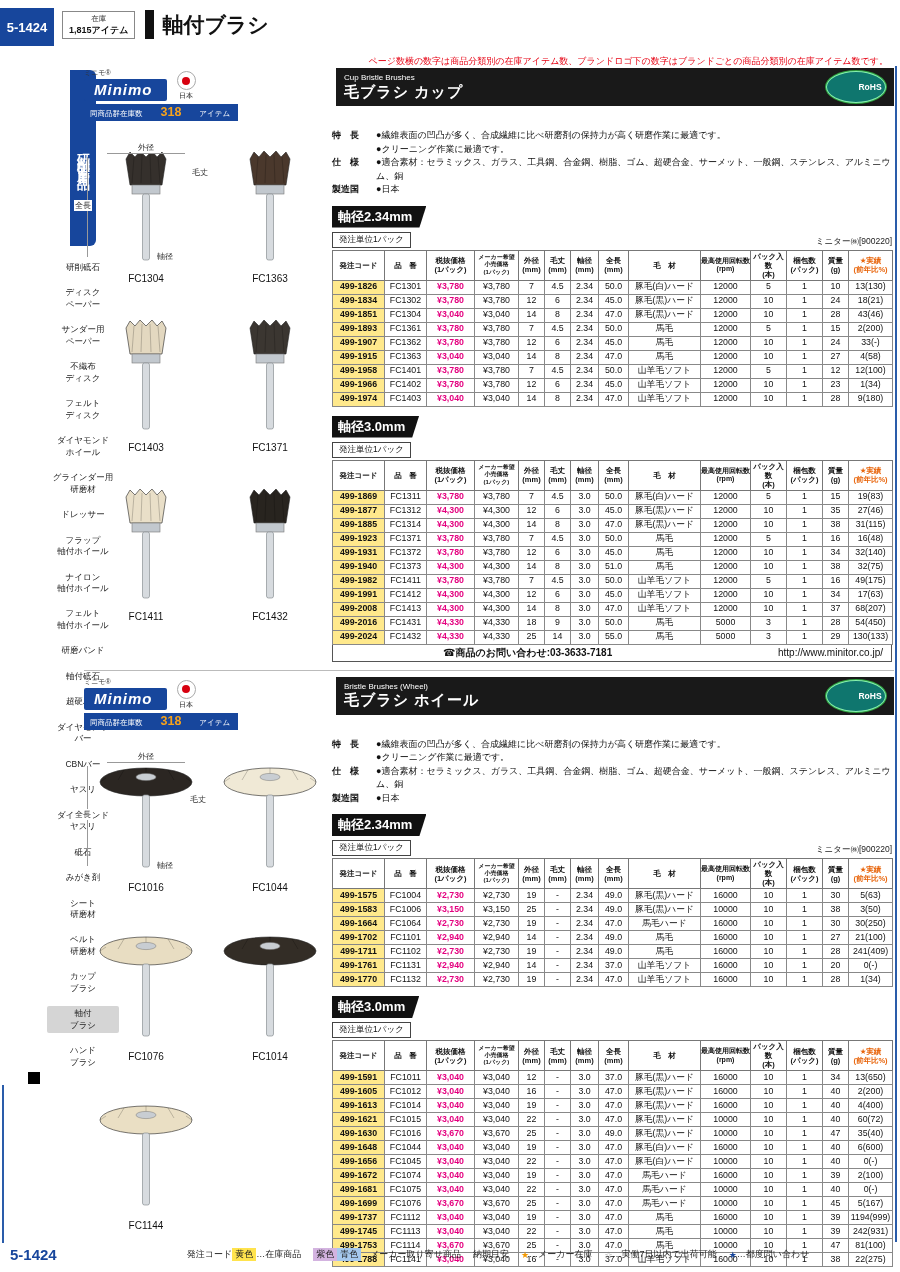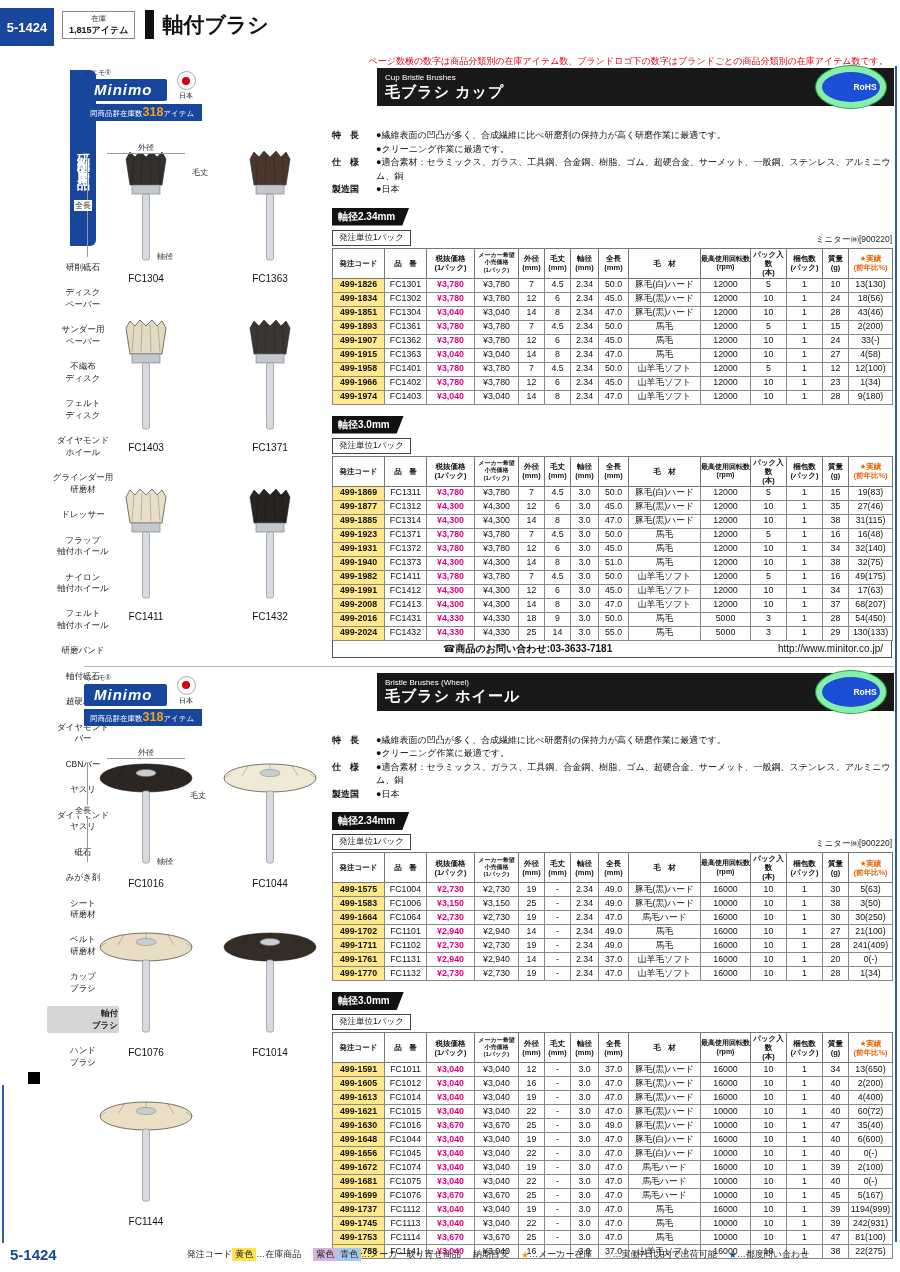--- a/index.html
+++ b/index.html
@@ -18,46 +18,46 @@
   .left-rule{position:absolute;left:2px;top:1085px;height:158px;width:2px;background:#2a5caa;}
   .print-mark{position:absolute;left:28px;top:1072px;width:12px;height:12px;background:#000;}
 
   
   .sidebar{position:absolute;left:6px;top:70px;width:72px;display:flex;flex-direction:column;align-items:center;margin-left:41px;}
   .side-group{writing-mode:vertical-rl;text-orientation:upright;background:#17469c;color:#fff;
     font-size:13px;font-weight:bold;letter-spacing:5px;padding:14px 4px;border-radius:0 6px 6px 0;
     height:148px;display:flex;align-items:center;justify-content:center;margin-bottom:14px;}
   .side-list{display:flex;flex-direction:column;align-items:stretch;width:100%;}
   .side-item{font-size:8.5px;line-height:1.35;text-align:center;white-space:pre-line;margin-bottom:10px;color:#222;padding:2px 1px;}
-  .side-item.active{background:#d5d5d5;border-radius:2px;font-weight:bold;text-align:right;}
+  .side-item.active{background:#d5d5d5;border-radius:2px;font-weight:normal;}
 
   
   .main{position:absolute;left:84px;top:68px;width:810px;}
   .prod-section{margin-bottom:8px;}
   .prod-section.second{border-top:1px solid #bbb;padding-top:6px;}
 
   .sec-head{display:flex;gap:6px;align-items:flex-start;}
   .brand{width:246px;flex:none;}
   .brand-top{display:flex;gap:10px;align-items:flex-end;}
   .brand-small{font-size:7px;color:#333;margin-bottom:1px;}
   .brand-logo{background:#17469c;color:#fff;font-style:italic;font-weight:bold;font-size:15px;
     padding:2px 14px 3px 10px;letter-spacing:1px;border-radius:2px;text-align:center;}
   .flag-wrap{display:flex;flex-direction:column;align-items:center;}
   .flag{width:17px;height:17px;border-radius:50%;background:#fff;border:1px solid #aaa;position:relative;}
   .flag::after{content:"";position:absolute;left:4.5px;top:4.5px;width:8px;height:8px;border-radius:50%;background:#d7000f;}
   .flag-label{font-size:7px;margin-top:1px;}
-  .brand-stock{margin-top:3px;background:#17469c;color:#fff;display:inline-flex;align-items:baseline;gap:0;
+  .brand-stock{margin-top:3px;background:#17469c;color:#fff;display:inline-flex;align-items:baseline;gap:18px;
     padding:1px 8px 2px 6px;font-size:7.5px;}
   .brand-stock .orange{color:#f6a21c;font-size:12.5px;font-weight:bold;}
 
-  .title-bar{flex:1;height:38px;background:#191919;color:#fff;display:flex;align-items:center;padding:0 8px;margin-left:41px;}
+  .title-bar{flex:1;height:38px;background:#191919;color:#fff;display:flex;align-items:center;padding:0 8px;}
   .tb-en{font-size:8px;line-height:1.2;}
   .tb-ja{font-size:15px;font-weight:bold;letter-spacing:1px;line-height:1.2;}
-  .rohs{margin-left:auto;width:30px;height:30px;border-radius:50%;background:#1d4ed8;color:#fff;
-    font-size:8.5px;font-weight:bold;display:flex;align-items:center;justify-content:center;border:6px solid #86efac;box-shadow:0 0 0 1px #2e9e3f;padding-left:28px;}
+  .rohs{margin-left:auto;width:30px;height:30px;border-radius:50%;background:#0f766e;color:#fff;
+    font-size:8.5px;font-weight:bold;display:flex;align-items:center;justify-content:center;border:1px solid #86efac;box-shadow:0 0 0 1px #2e9e3f;padding-left:28px;}
 
   .sec-body{display:flex;margin-top:6px;}
   .figs{width:248px;flex:none;display:grid;grid-template-columns:110px 110px;justify-content:center;
     column-gap:14px;row-gap:30px;padding-top:18px;align-content:start;}
   .fig{position:relative;width:110px;margin:0;display:flex;flex-direction:column;align-items:center;}
   .fig figcaption{font-size:10px;margin-top:2px;color:#111;}
   .fig.has-dims::before{content:"";position:absolute;left:-4px;top:12px;height:100px;border-left:1px solid #999;}
   .fig.has-dims::after{content:"";position:absolute;top:8px;left:16px;right:16px;border-top:1px solid #999;}
   .dim{position:absolute;font-size:8px;color:#333;background:#fff;padding:0 1px;z-index:2;}
   .dim-outer{top:-3px;left:50%;transform:translateX(-50%);}
@@ -66,21 +66,21 @@
   .dim-length{left:-17px;top:55px;}
   .dim-shaft{bottom:22px;left:50%;transform:translateX(10px);}
 
   .right{width:560px;flex:none;}
   .features{font-size:9px;line-height:1.5;margin-top:2px;}
   .feat-row{display:flex;}
   .feat-label{width:44px;font-weight:bold;flex:none;}
   .feat-text{flex:1;}
 
   .tblock{margin-top:9px;}
-  .shaft-label{background:#111;color:#fff;font-size:10px;font-weight:bold;padding:2px 14px 2px 6px;display:inline-block;
+  .shaft-label{background:#111;color:#fff;font-size:13px;font-weight:bold;padding:2px 14px 2px 6px;display:inline-block;
     clip-path:polygon(0 0,100% 0,calc(100% - 7px) 100%,0 100%);}
   .unit-row{display:flex;align-items:flex-end;margin:4px 0 2px;}
   .unit-label{border:1px solid #444;font-size:8.5px;padding:1px 6px;}
   .maker{margin-left:auto;font-size:8.5px;color:#222;}
 
   table.spec{border-collapse:collapse;table-layout:fixed;width:560px;border:1px solid #444;}
   table.spec th{border:1px solid #777;font-size:7.5px;font-weight:bold;text-align:center;padding:1px 0;
     line-height:1.2;white-space:pre-line;background:#fff;}
   table.spec th.c-msrp{font-size:6px;}
   table.spec th.c-rpm{font-size:7px;}
@@ -361,21 +361,21 @@
                     <td class="c-msrp">¥3,780</td>
                     <td class="c-sm">12</td>
                     <td class="c-sm">6</td>
                     <td class="c-sm">2.34</td>
                     <td class="c-sm">45.0</td>
                     <td class="c-mat">豚毛(黒)ハード</td>
                     <td class="c-rpm">12000</td>
                     <td class="c-cnt">10</td>
                     <td class="c-cnt">1</td>
                     <td class="c-sm">24</td>
-                    <td class="c-res">18(56)</td>
+                    <td class="c-res">18(21)</td>
                   </tr>
                   <tr>
                     <td class="c-code">499-1851</td>
                     <td class="c-pn">FC1304</td>
                     <td class="c-price">¥3,040</td>
                     <td class="c-msrp">¥3,040</td>
                     <td class="c-sm">14</td>
                     <td class="c-sm">8</td>
                     <td class="c-sm">2.34</td>
                     <td class="c-sm">47.0</td>

